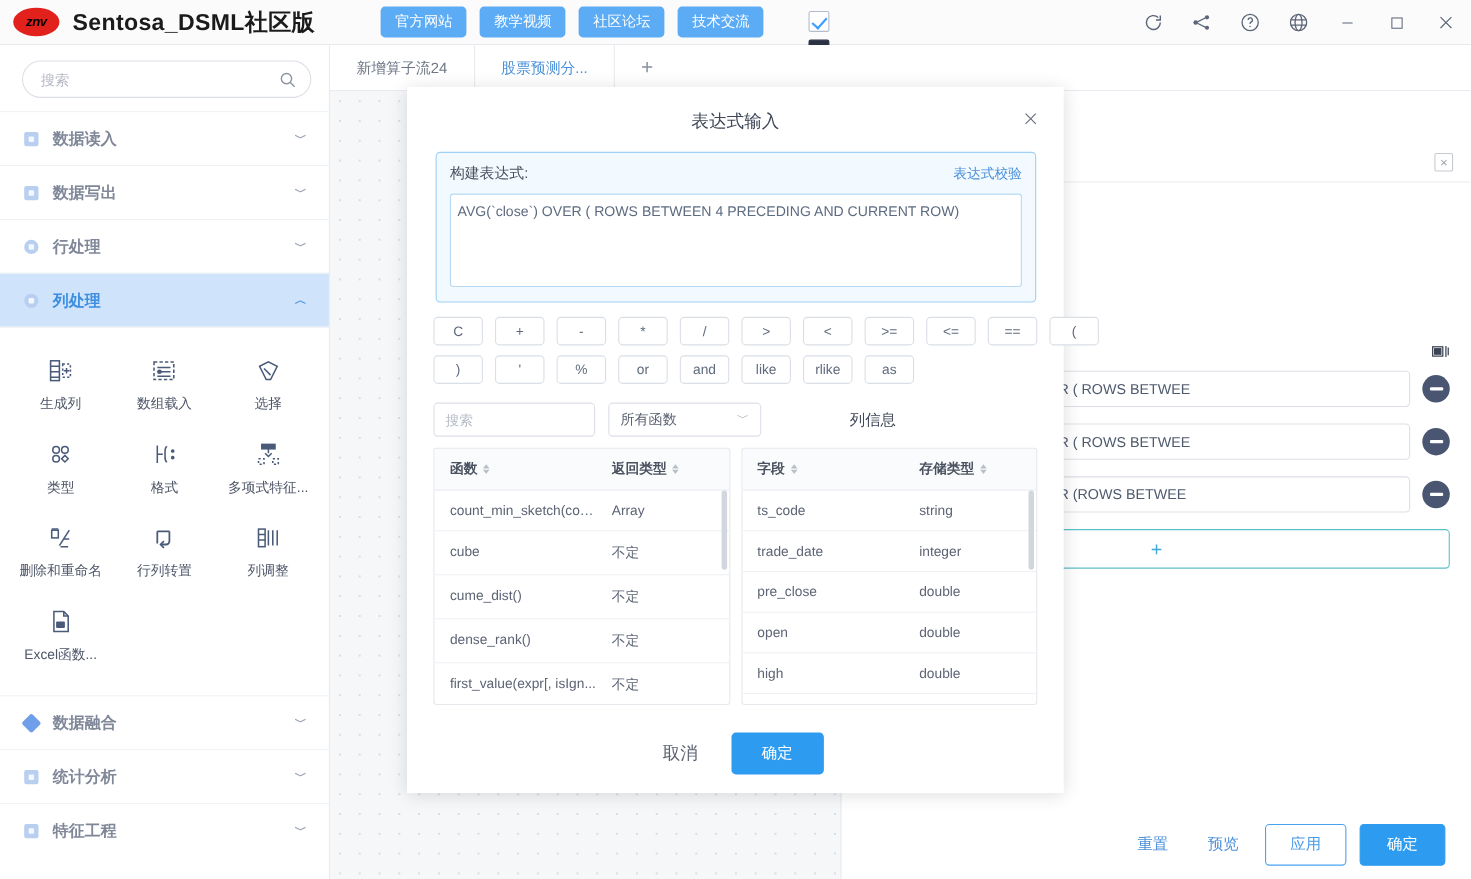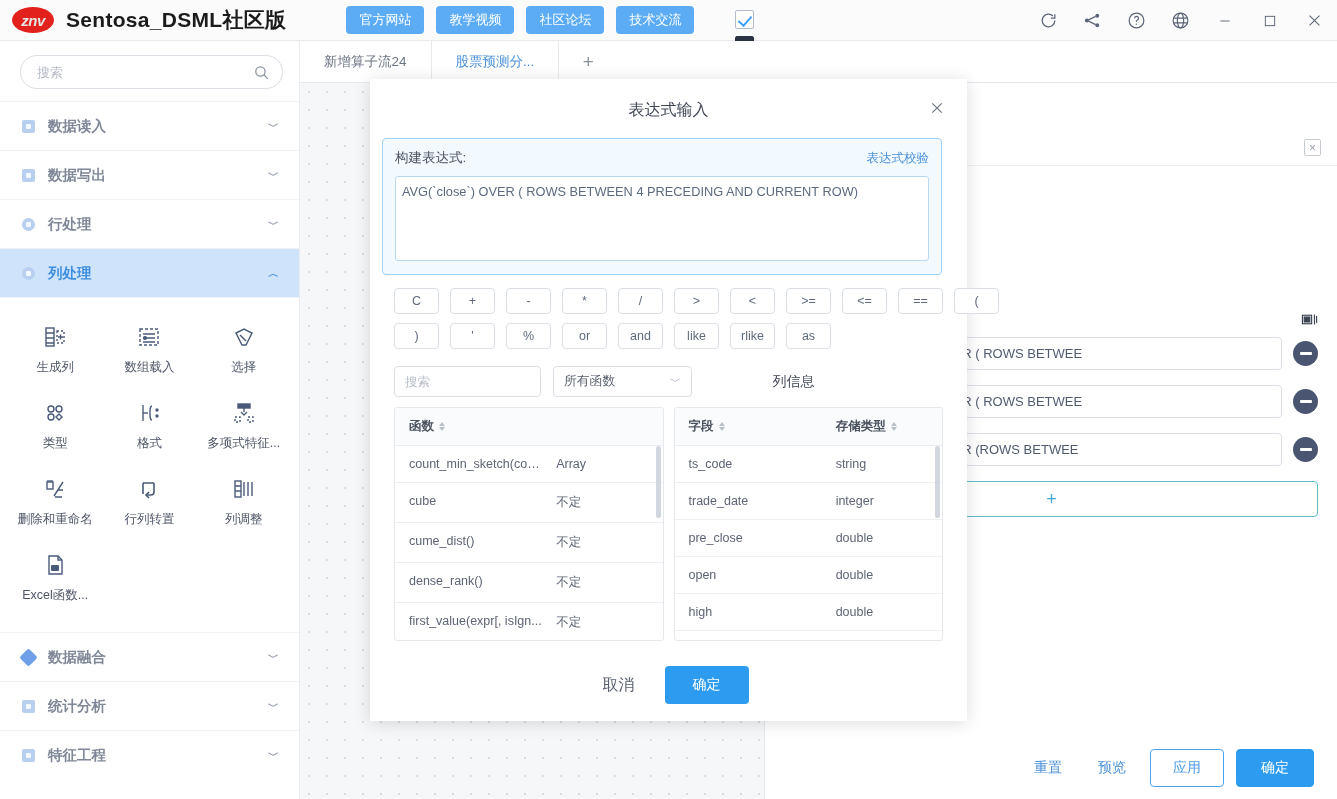--- a/index.html
+++ b/index.html
@@ -17,21 +17,21 @@
     position: absolute; left: 0; top: 0; width: 1337px; height: 41px;
     background: #fbfbfc;
     border-bottom: 1px solid #e7e9ee;
     display: flex; align-items: center;
   }
   .logo {
     width: 42px; height: 26px; margin-left: 12px;
     background: #e2211c;
     border-radius: 50% / 50%;
     display: flex; align-items: center; justify-content: center;
-    color: #e5e5e5; font-size: 15px; font-weight: bold; font-style: italic;
+    color: #000000; font-size: 12px; font-weight: bold; font-style: italic;
     letter-spacing: -0.5px;
   }
   .app-title {
     margin-left: 12px; font-size: 21px; font-weight: bold; color: #1b1b1b;
     letter-spacing: 0.3px;
   }
   .nav-btns { display: flex; align-items: center; margin-left: 60px; gap: 12px; }
   .nav-btn {
     background: #5cacf5; color: #fff; border: none; border-radius: 4px;
     font-size: 13px; padding: 6px 13px; cursor: pointer;
@@ -215,21 +215,21 @@
   }
   .modal-title {
     text-align: center; font-size: 16px; color: #3f4656; padding-top: 21px;
   }
   .modal-close {
     position: absolute; right: 19px; top: 18px; width: 22px; height: 22px;
     display: flex; align-items: center; justify-content: center;
     color: #6b7280; cursor: pointer;
   }
   .expr-box {
-    margin: 17px 25px 0 12px; border: 1px solid #9fd0f5; border-radius: 4px;
+    margin: 17px 25px 0 26px; border: 1px solid #9fd0f5; border-radius: 4px;
     background: #f3faff; padding: 10px 12px 13px 12px;
   }
   .expr-head { display: flex; align-items: center; justify-content: space-between; }
   .expr-head-label { font-size: 13.5px; color: #4a5260; }
   .expr-check-link { font-size: 12.5px; color: #4a90d9; cursor: pointer; }
   .expr-area {
     margin-top: 9px; height: 85px; background: #fff;
     border: 1px solid #b7d9f3; border-radius: 3px;
     padding: 6px 6px; font-size: 12.8px; color: #5d6b80;
     line-height: 1.45; overflow: hidden;
@@ -641,20 +641,27 @@
 
       <div class="tbl">
         <div class="tbl-head">
           <div class="th c1">
             <span>函数</span>
             <span class="sort-ico">
                 <i class="up"></i>
                 <i class="dn"></i>
               </span>
           </div>
+          <div class="th c2">
+            <span>返回类型</span>
+            <span class="sort-ico">
+                <i class="up"></i>
+                <i class="dn"></i>
+              </span>
+          </div>
         </div>
         <div class="tbl-body">
           <div class="tr">
             <div class="td c1">count_min_sketch(col,...</div>
             <div class="td c2">Array</div>
           </div>
           <div class="tr">
             <div class="td c1">cube</div>
             <div class="td c2">不定</div>
           </div>

